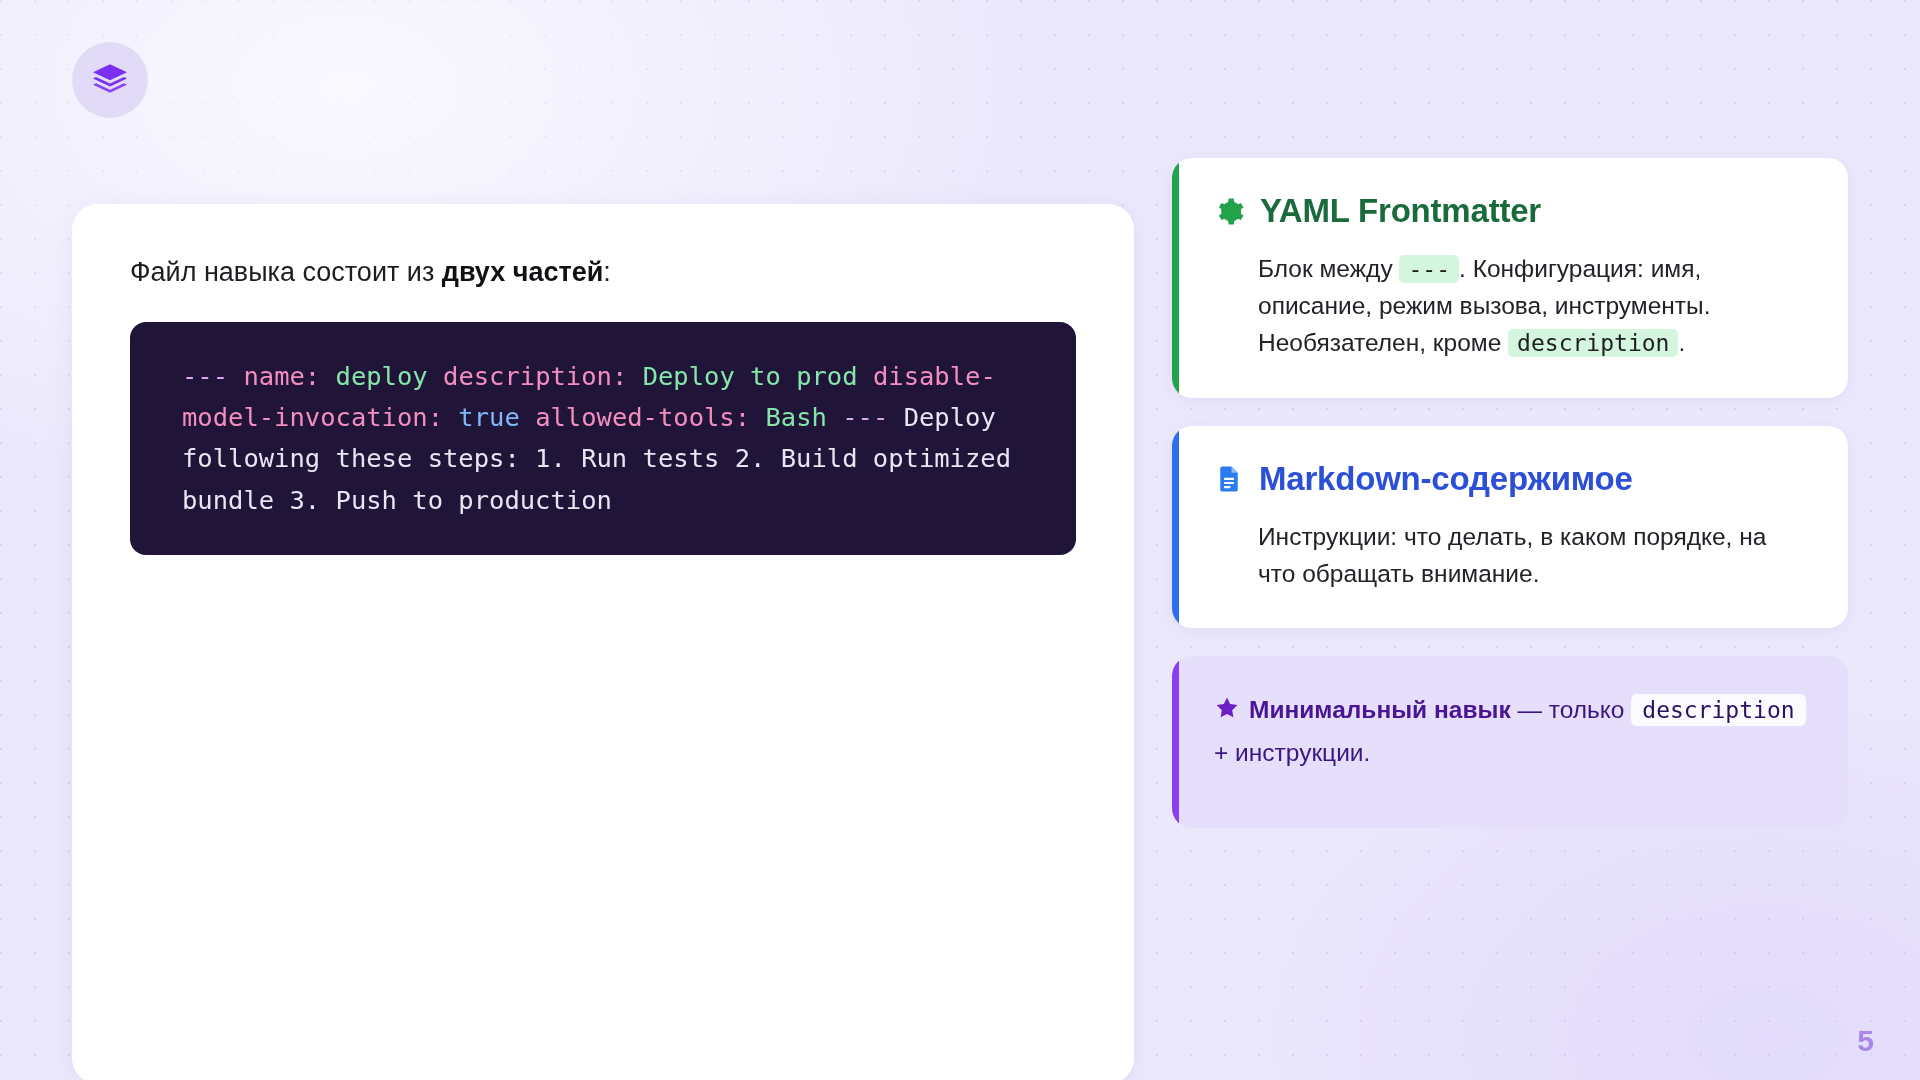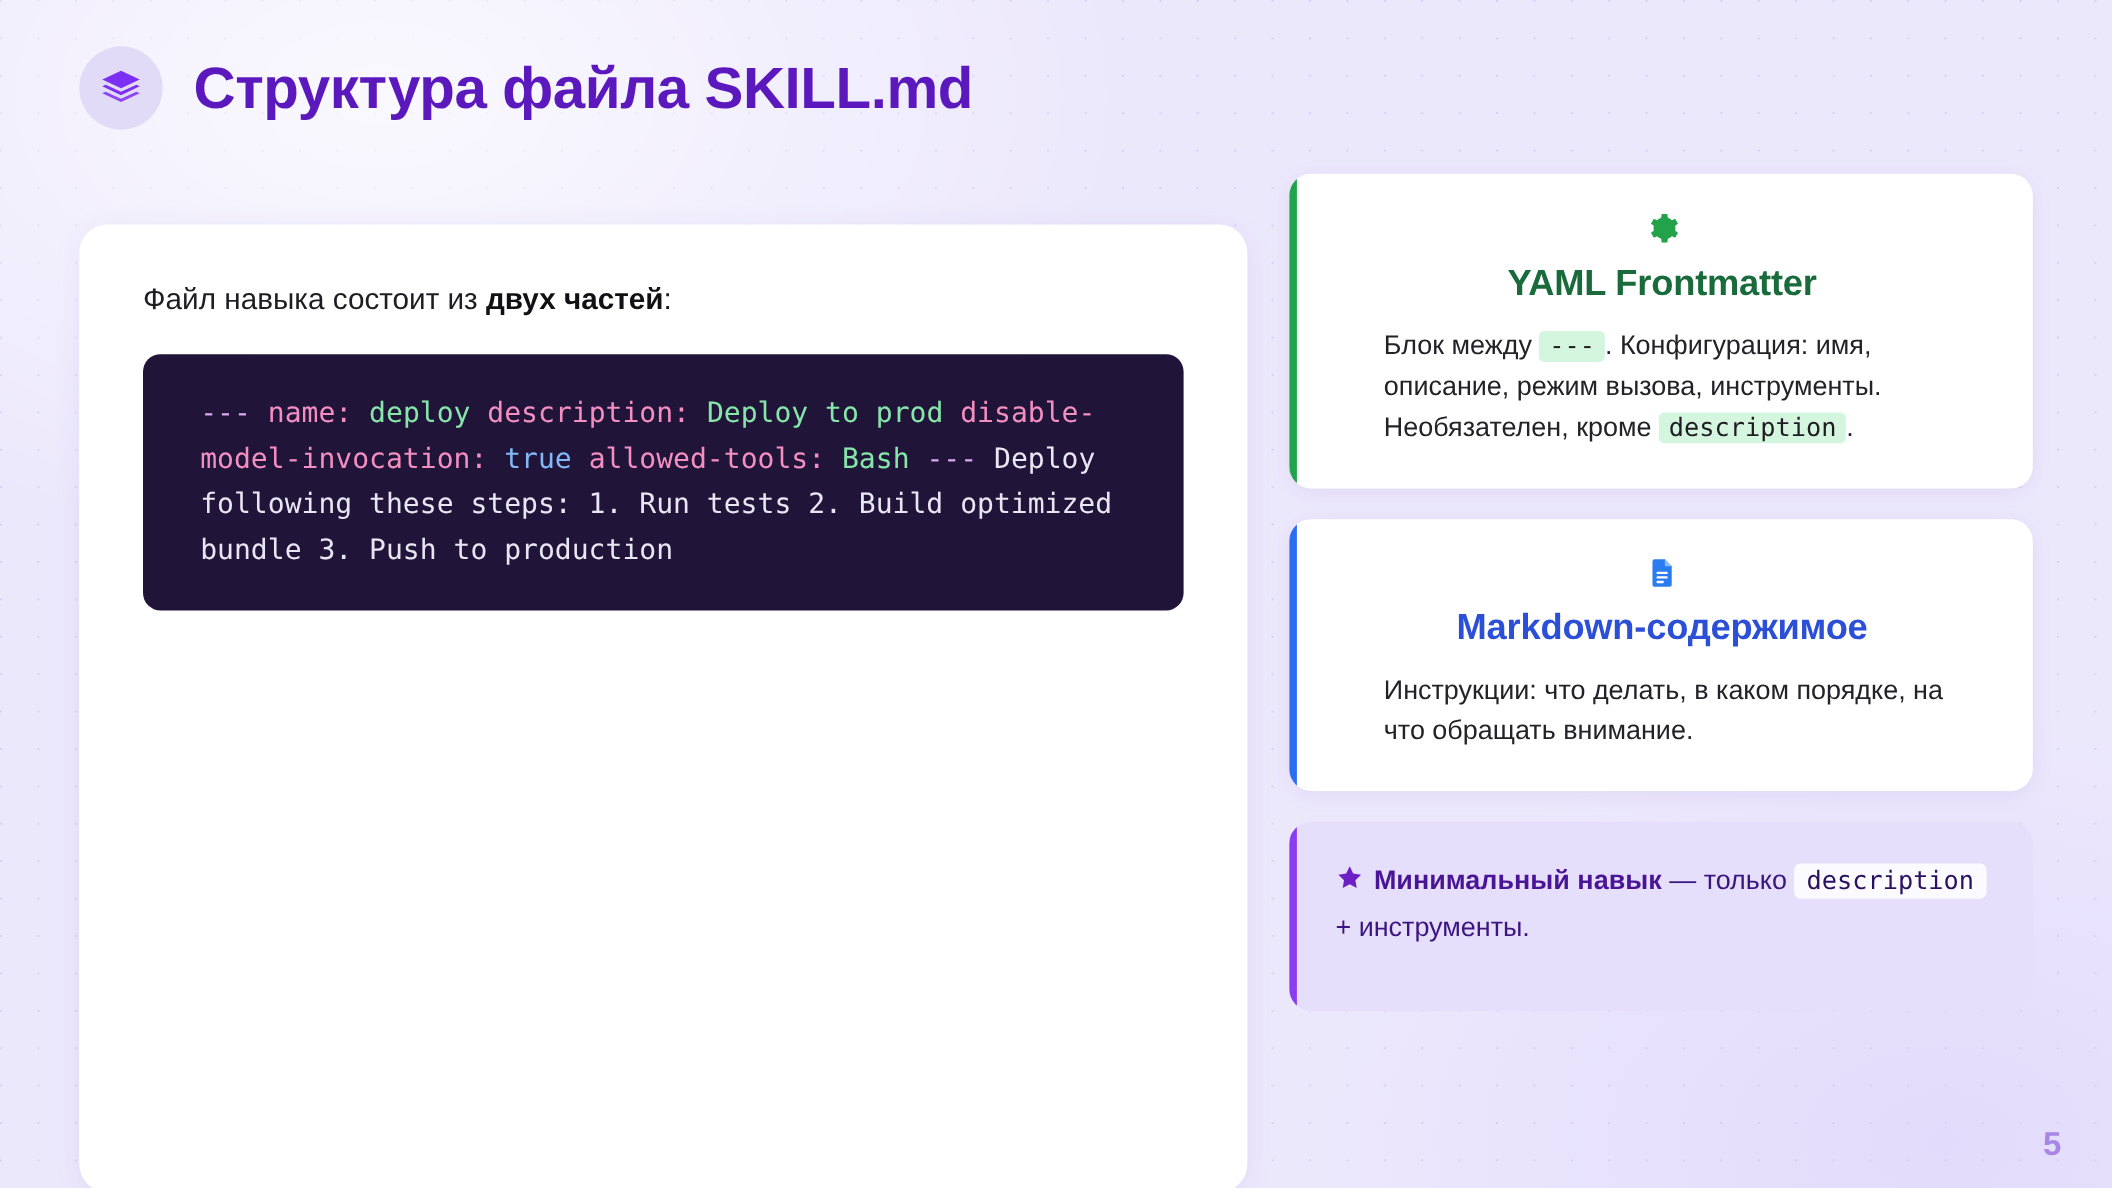--- a/index.html
+++ b/index.html
@@ -127,21 +127,20 @@
   }
 
   .card-yaml { --accent: #1fa34b; }
   .card-md   { --accent: #2b6ef0; }
 
   .card-head {
     display: flex;
     align-items: center;
     gap: 15px;
     margin-bottom: 20px;
-    flex-direction: column;
   }
   .card-head-icon { display: flex; flex: none; }
   .card-head-title {
     font-size: 33px;
     font-weight: 700;
     letter-spacing: -0.2px;
   }
   .card-yaml .card-head-title { color: #1a6b3c; }
   .card-md   .card-head-title { color: #2b4fd6; }
 
@@ -213,21 +212,20 @@
 <div class="bg-wash"></div>
 
 <div class="header">
   <div class="logo-badge">
     <svg width="40" height="40" viewBox="0 0 24 24" aria-hidden="true">
       <path d="M12 2.6 1.8 7.4 12 12.2l10.2-4.8z" fill="#7b2ff2"></path>
       <path d="M12 14.1 3.6 10.2l-1.8.85L12 15.9l10.2-4.85-1.8-.85z" fill="#7b2ff2"></path>
       <path d="M12 17.9 3.6 14l-1.8.85L12 19.7l10.2-4.85-1.8-.85z" fill="#8b45f5"></path>
     </svg>
   </div>
-  <div class="page-title">Структура файла SKILL.md</div>
 </div>
 
 <div class="left-panel">
 
   <div class="lead-text">
     <span>Файл навыка состоит из </span><b>двух частей</b><span>:</span>
   </div>
 
   <div class="code-block">
     <span id="code-tokens"><span class="tok-dash">---</span><span class="tok-text"> </span><span class="tok-key">name:</span><span class="tok-text"> </span><span class="tok-val">deploy</span><span class="tok-text"> </span><span class="tok-key">description:</span><span class="tok-text"> </span><span class="tok-val">Deploy to prod</span><span class="tok-text"> </span><span class="tok-key">disable-model-invocation:</span><span class="tok-text"> </span><span class="tok-bool">true</span><span class="tok-text"> </span><span class="tok-key">allowed-tools:</span><span class="tok-text"> </span><span class="tok-val">Bash</span><span class="tok-text"> </span><span class="tok-dash">---</span><span class="tok-text"> </span><span class="tok-text">Deploy following these steps: 1. Run tests 2. Build optimized bundle 3. Push to production</span></span>
@@ -265,19 +263,19 @@
     </div>
     <div class="card-body" id="md-body"><span>Инструкции: что делать, в каком порядке, на что обращать внимание.</span></div>
   </div>
 
   <div class="minimal-card">
     <div class="minimal-text">
       <span class="star-ico">
         <svg width="26" height="26" viewBox="0 0 24 24" aria-hidden="true">
           <path fill="#6b1fc4" d="M12 2.4l2.95 5.98 6.6.96-4.77 4.65 1.13 6.57L12 17.46 6.09 20.56l1.13-6.57L2.45 9.34l6.6-.96z"></path>
         </svg>
-      </span><b>Минимальный навык</b><span> — только </span><code class="inline-white">description</code><span> + инструменты.</span>
+      </span><b>Минимальный навык</b><span> — только </span><code class="inline-white">description</code><span> + инструкции.</span>
     </div>
   </div>
 
 </div>
 
 <div class="page-number">5</div>
 
 </body></html>

